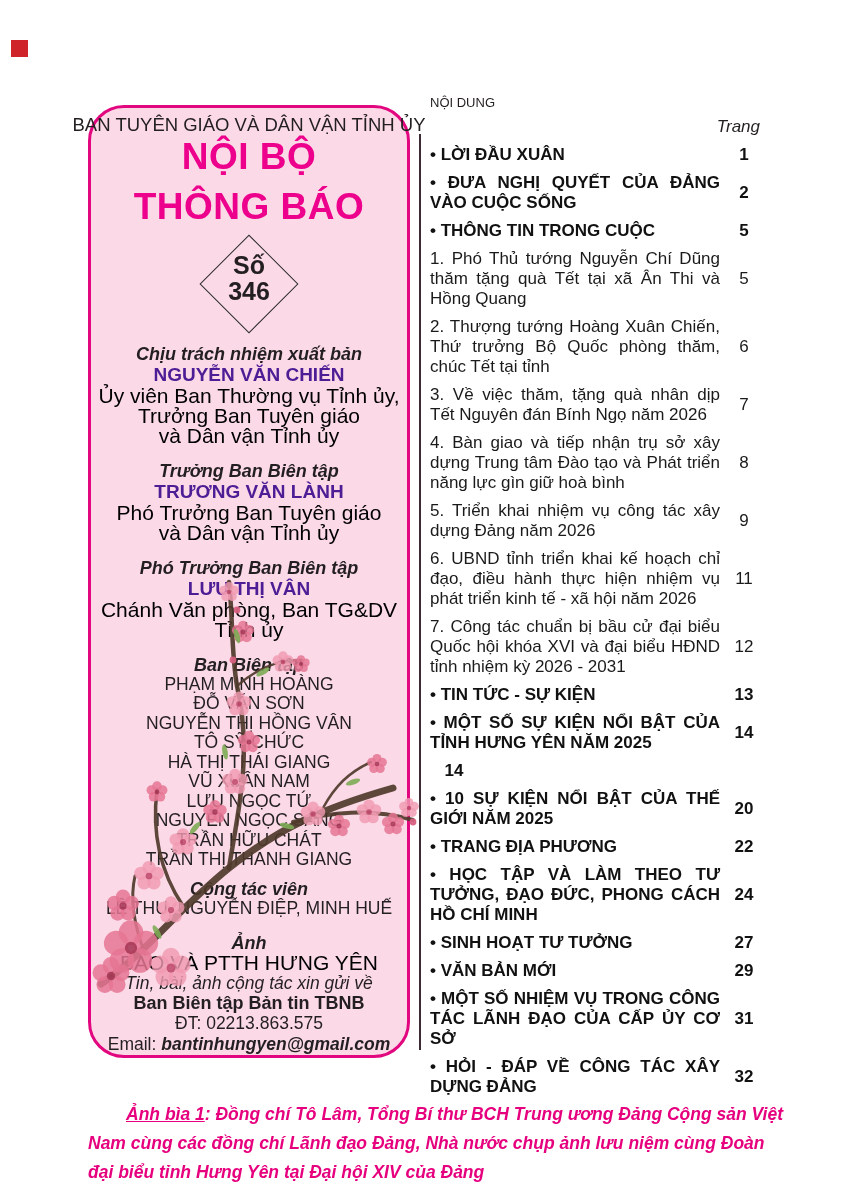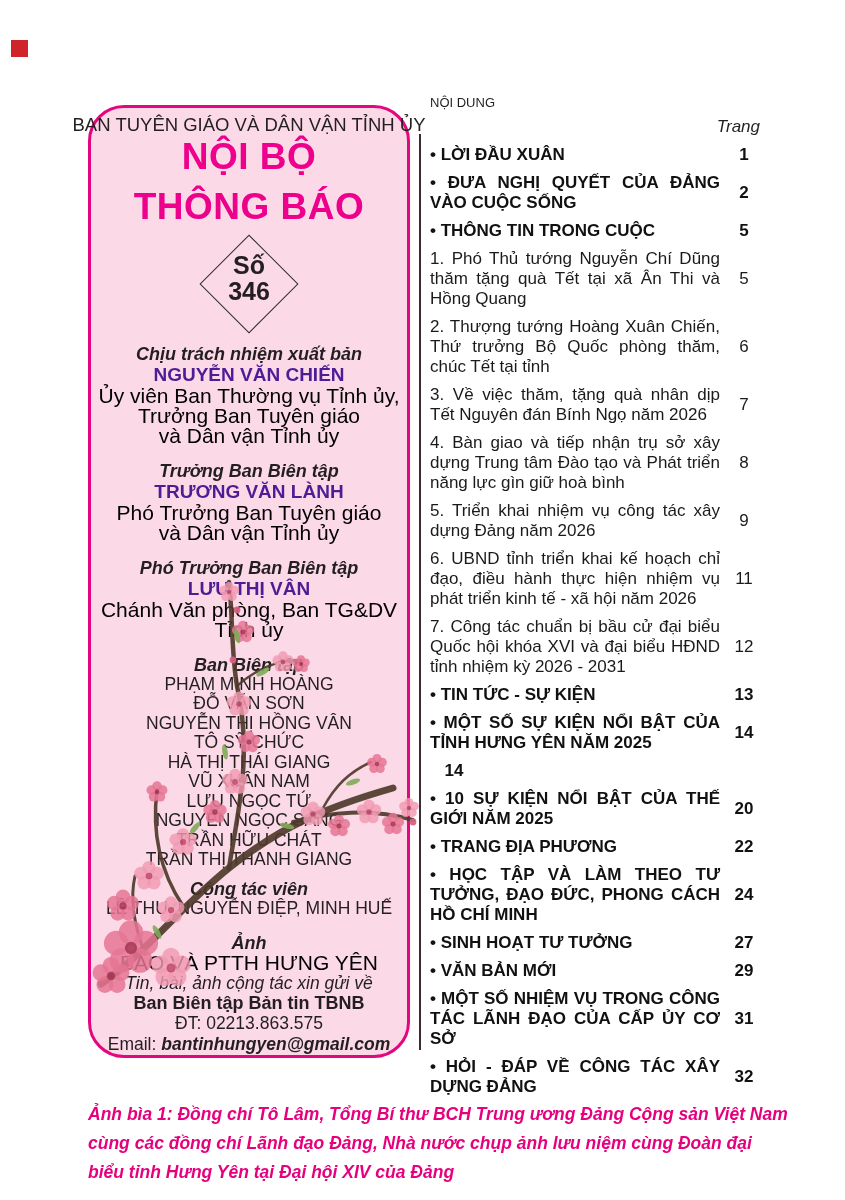--- a/index.html
+++ b/index.html
@@ -57,21 +57,21 @@
   .toc-row{display:flex;margin-top:8px;}
   .toc-row .t{flex:1;font-size:17px;line-height:20px;text-align:justify;color:#1a1a1a;}
   .toc-row .p{width:48px;font-size:17px;text-align:center;align-self:center;color:#1a1a1a;}
   .toc-row.emph .t,.toc-row.emph .p{font-weight:bold;color:#111;}
 
   
   .caption{
     position:absolute;left:88px;top:1100px;width:700px;
     font-size:17.5px;line-height:29px;font-weight:bold;font-style:italic;color:#e6007e;
   }
-  .caption .label{}
+  .caption .label{text-decoration:underline;margin-left:38px;}
 </style>
 </head>
 <body>
 
 <div class="corner-marker"></div>
 
 <div class="masthead-box">
   <div class="org-line">BAN TUYÊN GIÁO VÀ DÂN VẬN TỈNH ỦY</div>
   <div class="pub-title">NỘI BỘ</div>
   <div class="pub-title first">THÔNG BÁO</div>

